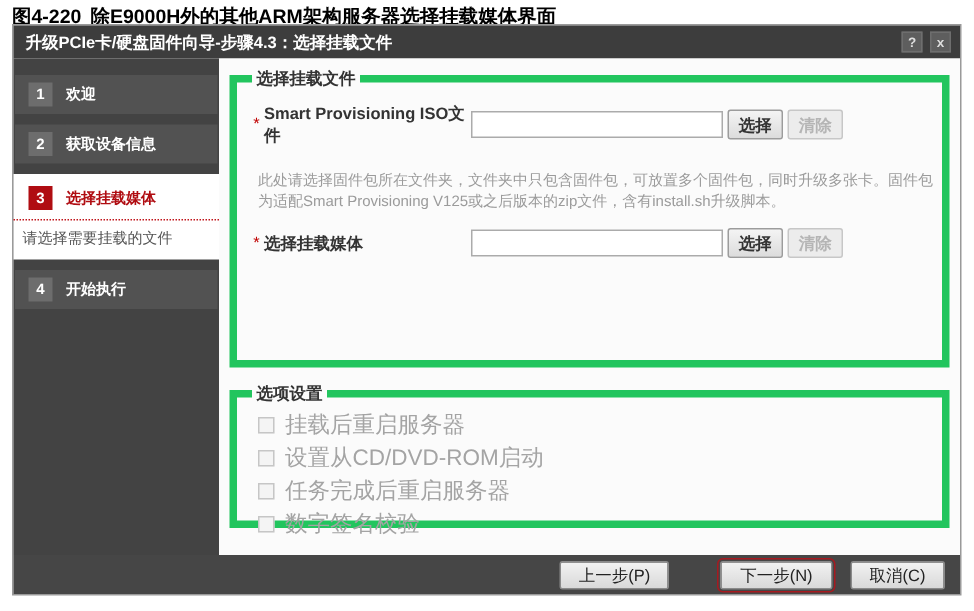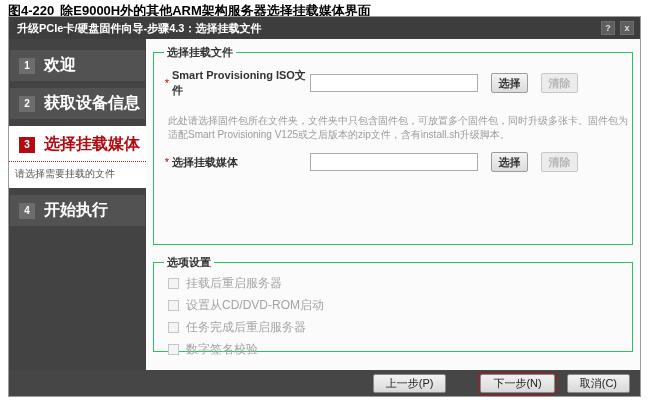--- a/index.html
+++ b/index.html
@@ -25,51 +25,51 @@
   
   .dlg-body { flex:1 1 auto; display:flex; min-height:0; }
 
   
   .sidebar { width:137px; flex:0 0 auto; background:#434343; padding-top:4px; }
   .step { background:#525252; margin:7px 1px 0 1px; padding:5px 4px 5px 9px;
           display:flex; align-items:center; }
   .step-badge { width:16px; height:16px; background:#6d6d6d; color:#fff; font-size:10px;
                 font-weight:bold; display:flex; align-items:center; justify-content:center;
                 flex:0 0 auto; }
-  .step-label { color:#fff; font-size:16px; font-weight:bold; margin-left:9px; }
+  .step-label { color:#fff; font-size:10px; font-weight:bold; margin-left:9px; }
   .step-active-wrap { background:#ffffff; margin:7px 0 0 0; padding:6px 0 0 0; }
   .step-active-head { display:flex; align-items:center; padding:2px 4px 6px 10px;
                       border-bottom:1px dotted #c0151b; }
   .step-active-head .step-badge { background:#b00d12; }
   .step-active-head .step-label { color:#b00d12; }
   .step-subtitle { font-size:10px; color:#555; padding:5px 4px 7px 6px; }
 
   
   .content { flex:1 1 auto; background:#fbfbfb; position:relative; padding:6px 7px 0 7px;
              min-width:0; }
-  fieldset { border:1px solid #22c55e; background:#fbfbfb; padding:2px 0 6px 8px; }
+  fieldset { border:5px solid #22c55e; background:#fbfbfb; padding:2px 0 6px 8px; }
   fieldset legend { font-size:11px; font-weight:bold; color:#333; padding:0 3px; margin-left:2px; }
   .fs-mount { height:200px; }
   .fs-options { margin-top:10px; height:97px; }
 
   .desc { font-size:10px; color:#9b9b9b; padding:6px 2px 4px 6px; line-height:14px; }
   .field-row { display:flex; align-items:center; margin:6px 0 10px 0; }
   .req { color:#c00000; font-size:11px; width:10px; text-align:center; flex:0 0 auto; }
   .field-label { font-size:11px; font-weight:bold; color:#333; width:138px; flex:0 0 auto; }
   .field-input { width:168px; height:18px; border:1px solid #ababab; background:#ffffff;
                  font-size:11px; padding:0 3px; flex:0 0 auto; }
-  .btn { height:20px; min-width:37px; padding:0 6px; margin-left:13px; font-size:11px;
+  .btn { height:20px; min-width:37px; padding:0 6px; margin-left:3px; font-size:11px;
          font-weight:bold; color:#333; background:linear-gradient(#f4f4f4,#dcdcdc);
          border:1px solid #9c9c9c; border-radius:2px; cursor:pointer; }
   .btn.disabled { color:#b5b5b5; background:#ececec; border-color:#c7c7c7; cursor:default; }
 
   .chk-row { display:flex; align-items:center; height:22px; }
   .chk-box { width:11px; height:11px; border:1px solid #c6c6c6; background:#f4f4f4;
              margin:0 7px 0 6px; flex:0 0 auto; }
-  .chk-label { font-size:12px; color:#a4a4a4; }
+  .chk-label { font-size:15px; color:#a4a4a4; }
 
   
   .footer { height:26px; flex:0 0 auto; background:#464646; display:flex; align-items:center;
             justify-content:flex-end; padding-right:10px; }
   .f-btn { height:19px; padding:0 12px; margin-left:12px; font-size:11px; color:#222;
            background:linear-gradient(#f2f2f2,#d9d9d9); border:1px solid #8a8a8a;
            border-radius:2px; cursor:pointer; white-space:nowrap; }
   .f-btn.next { outline:1.5px solid #a8191f; outline-offset:1px;margin-left:34px; }
 </style>
 </head>

